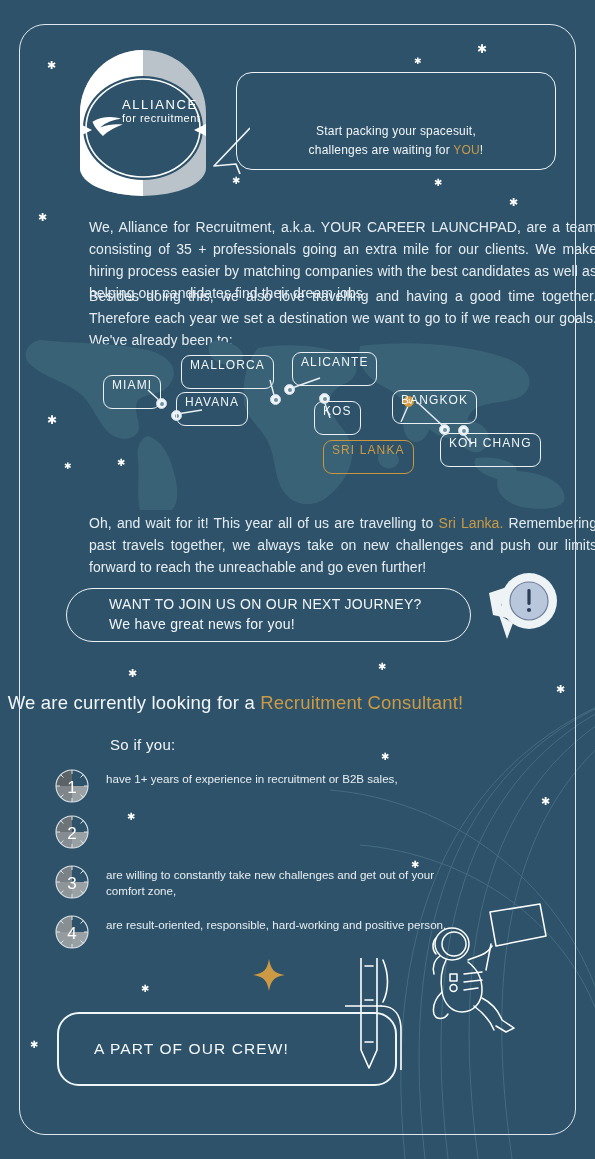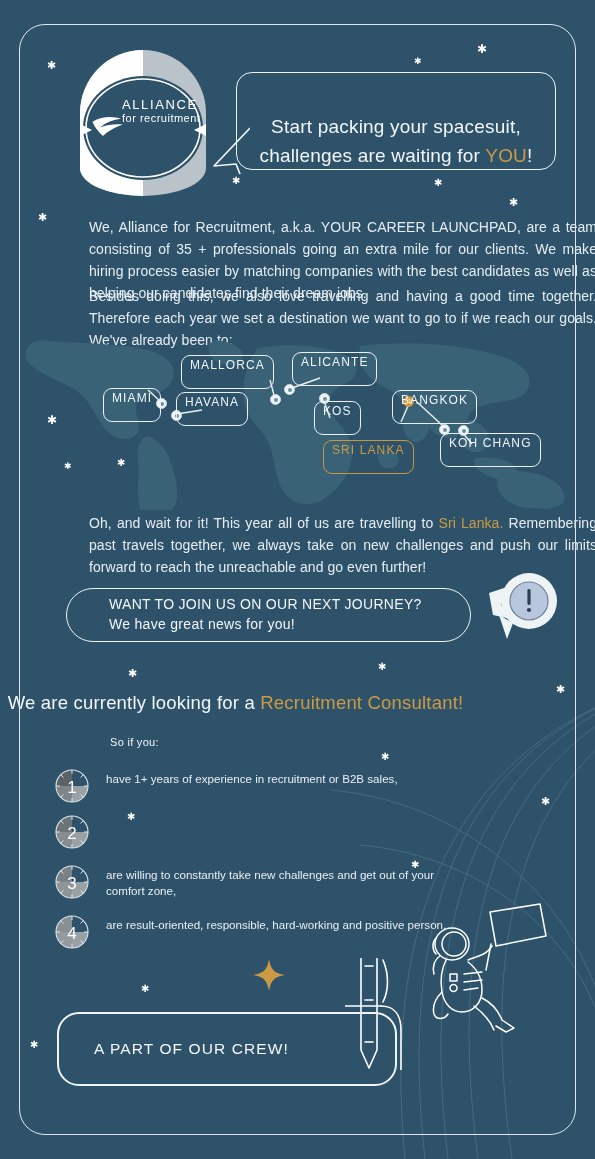--- a/index.html
+++ b/index.html
@@ -23,21 +23,21 @@
   .bg-svg{position:absolute;left:0;top:0;width:595px;height:1159px;}
   .star{position:absolute;color:#ffffff;line-height:1;pointer-events:none;}
   
   .helmet{position:absolute;left:62px;top:38px;width:162px;height:162px;}
   .bubble-top{
     position:absolute;left:236px;top:72px;width:318px;height:96px;
     border:1.7px solid #eef3f6;border-radius:16px;
     display:flex;align-items:center;justify-content:center;
   }
   .bubble-top-txt{
-    color:#f2f6f9;font-size:19px;line-height:1.55;text-align:center;
+    color:#f2f6f9;font-size:12px;line-height:1.55;text-align:center;
     letter-spacing:.2px;
     margin-top:40px;
   }
   .gold{color:#cc9a45;}
   .tail-top{position:absolute;left:210px;top:110px;width:40px;height:70px;}
   
   .para{
     position:absolute;color:#e6edf2;font-size:14px;line-height:1.58;
     text-align:justify;letter-spacing:.05px;margin-left:36px;
   }
@@ -74,21 +74,21 @@
     box-sizing:border-box;
   }
   .bj-line{color:#f2f6f9;font-size:14px;line-height:1.42;letter-spacing:.3px;}
   .excl-badge{position:absolute;left:487px;top:571px;width:72px;height:80px;}
   
   .headline{
     position:absolute;left:0;top:692px;width:471px;text-align:center;
     color:#f2f6f9;font-size:18.5px;letter-spacing:.2px;
   }
   .soif{
-    position:absolute;left:110px;top:736px;color:#f2f6f9;font-size:11px;
+    position:absolute;left:110px;top:736px;color:#f2f6f9;font-size:15px;
     letter-spacing:.3px;
   }
   
   .item{position:absolute;left:52px;width:420px;display:flex;gap:14px;}
   .dial{width:40px;height:40px;flex:0 0 40px;}
   .item-txt{color:#e8eef3;font-size:11.6px;line-height:1.42;padding-top:5px;}
   
   .cta{
     position:absolute;left:57px;top:1012px;width:340px;height:74px;
     border:2px solid #f0f5f8;border-radius:22px;
@@ -220,21 +220,21 @@
     <div class="pin" style="left:151px;top:70px;"></div>
     <div class="pin" style="left:250px;top:54px;"></div>
     <div class="pin" style="left:264px;top:44px;"></div>
     <div class="pin" style="left:299px;top:53px;"></div>
     <div class="pin" style="left:419px;top:84px;"></div>
     <div class="pin" style="left:438px;top:85px;"></div>
     <div class="pin gold" style="left:383px;top:56px;">
       <span>1</span>
     </div>
 
-    <div class="maplabel" style="left:83px;top:35px;margin-top:13px;">MIAMI</div>
+    <div class="maplabel" style="left:83px;top:35px;">MIAMI</div>
     <div class="maplabel" style="left:161px;top:15px;">MALLORCA</div>
     <div class="maplabel" style="left:272px;top:12px;">ALICANTE</div>
     <div class="maplabel" style="left:156px;top:52px;">HAVANA</div>
     <div class="maplabel" style="left:294px;top:61px;">KOS</div>
     <div class="maplabel" style="left:372px;top:50px;">BANGKOK</div>
     <div class="maplabel goldbox" style="left:303px;top:100px;">SRI LANKA</div>
     <div class="maplabel" style="left:420px;top:93px;text-align:center;">KOH CHANG</div>
   </div>
 
   <div class="para" style="left:53px;top:512px;width:508px;">

